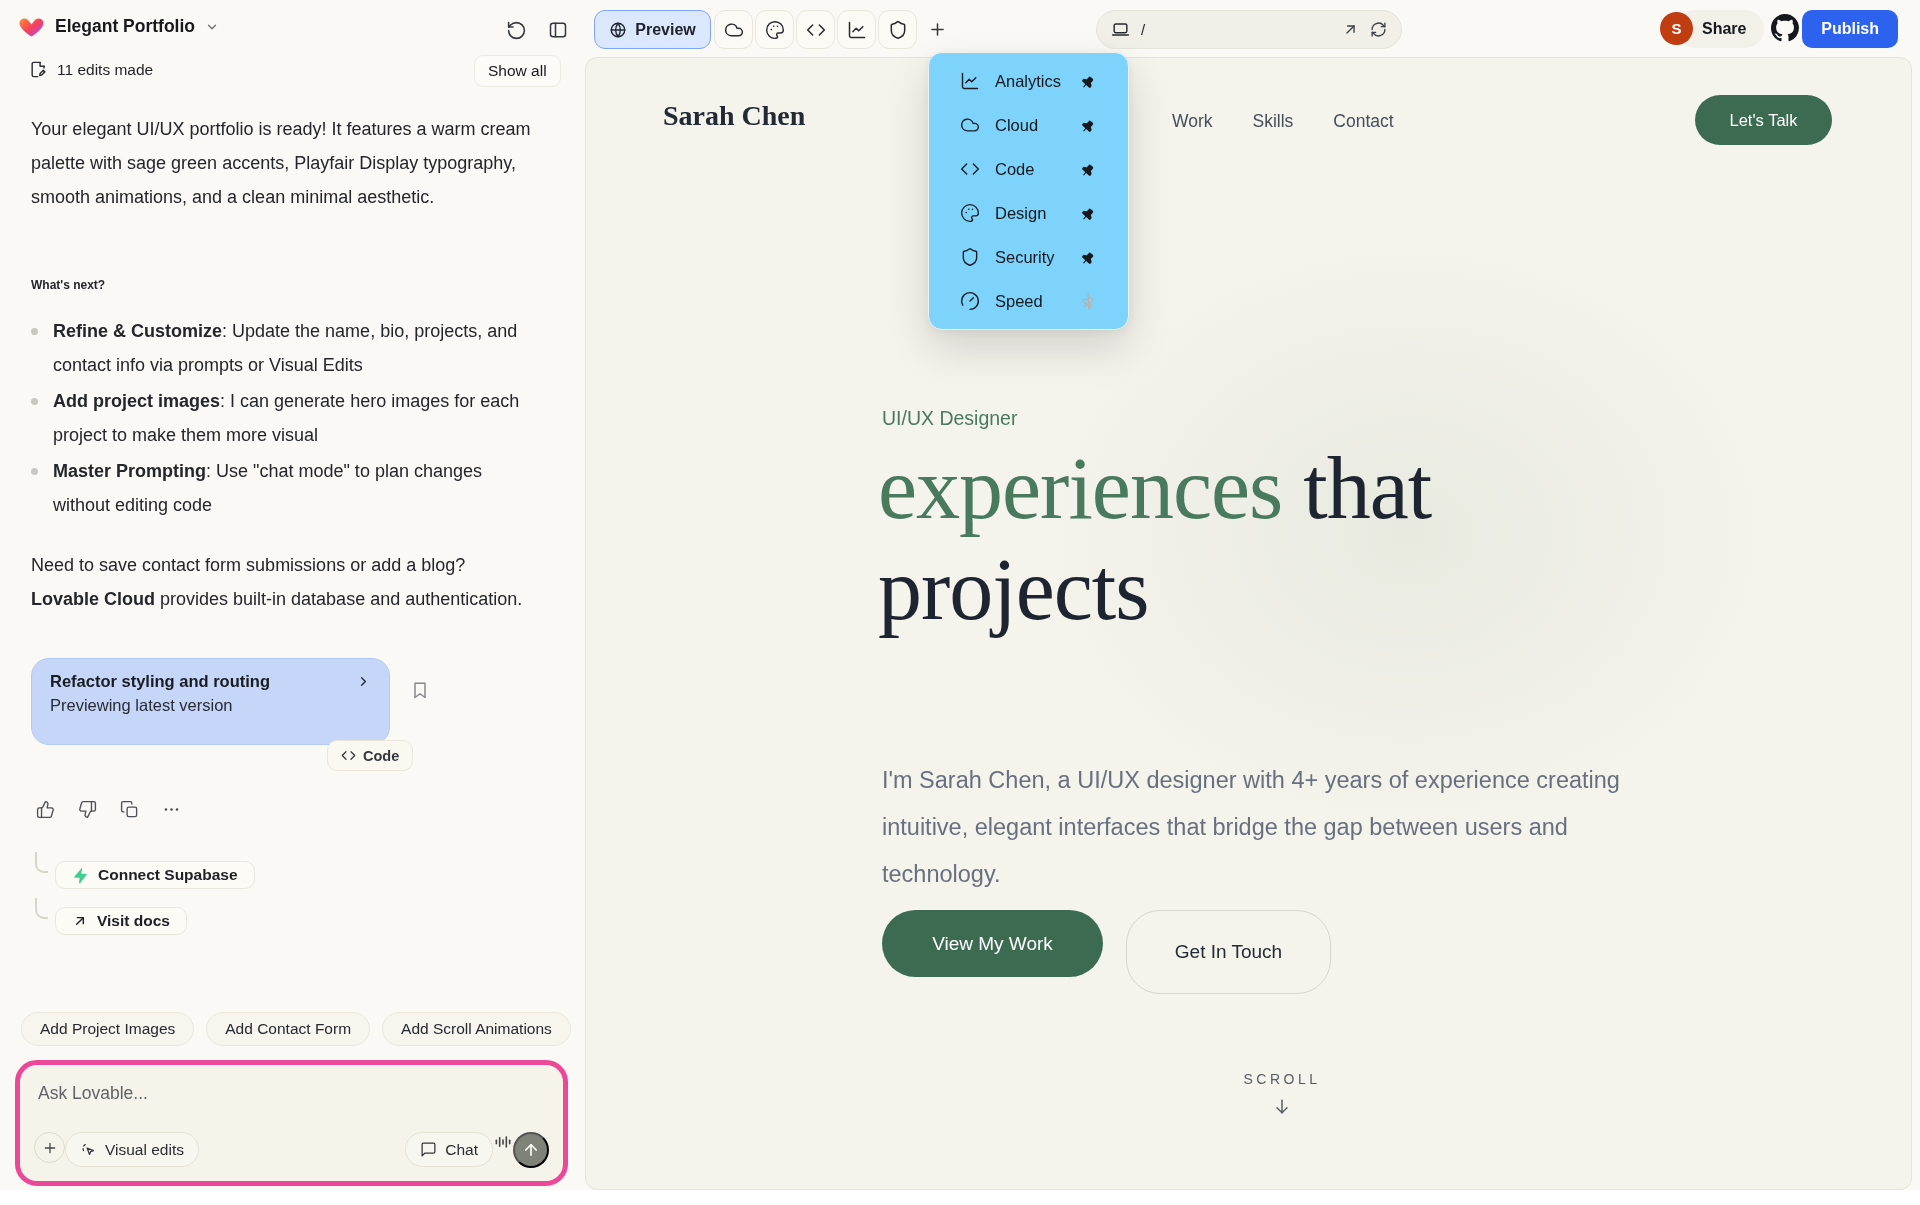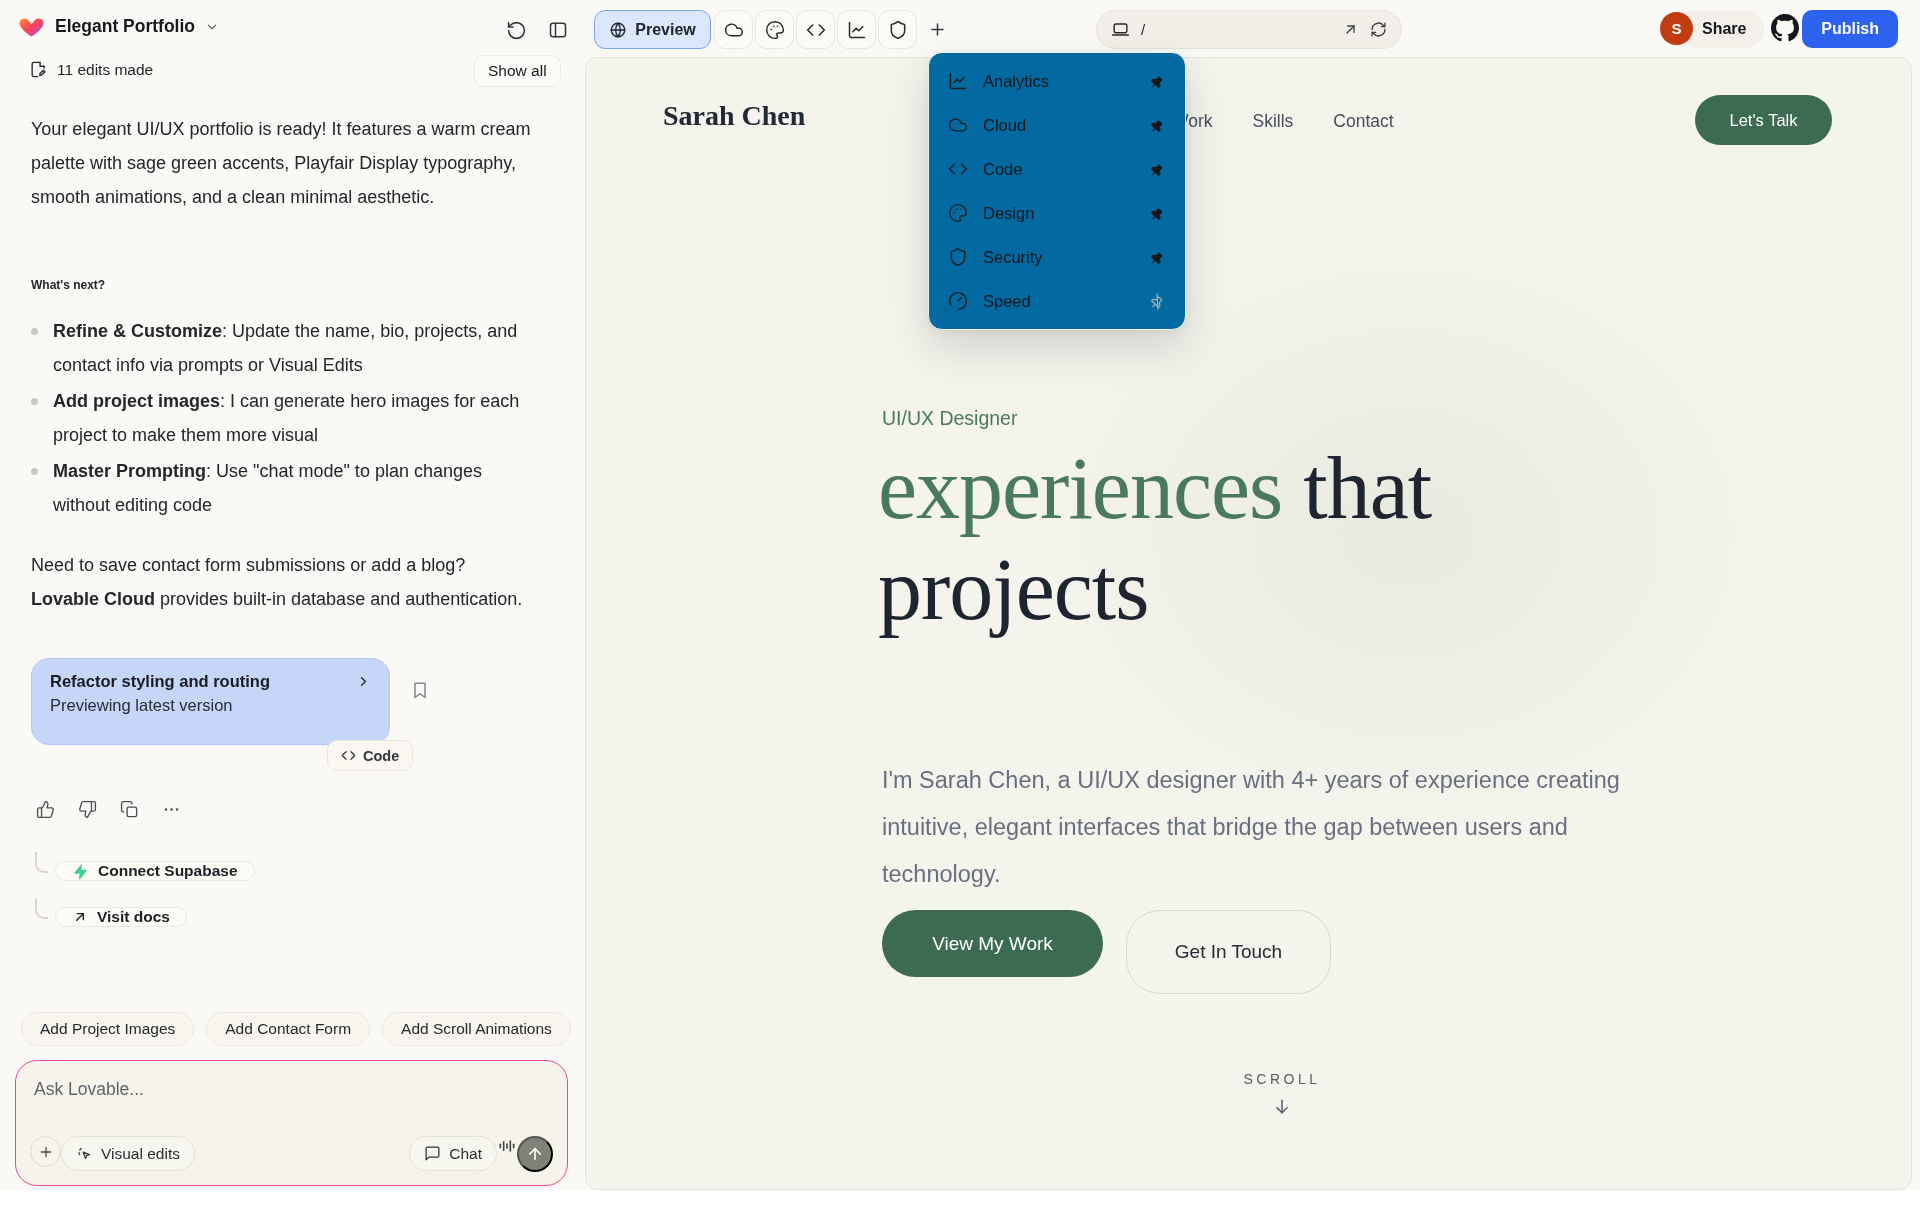--- a/index.html
+++ b/index.html
@@ -55,29 +55,29 @@
   .bookmark-btn { position:absolute; left:410px; top:680px; color:#85888e; cursor:pointer; }
 
   .feedback-row { position:absolute; left:36px; top:800px; display:flex; align-items:center; gap:23px; color:#4c4f55; }
   .feedback-row > span { cursor:pointer; display:flex; }
 
   .qa-wrap { position:absolute; left:33px; }
   .qa-supabase { top:850px; }
   .qa-docs { top:896px; }
   .connector { position:absolute; left:2px; top:2px; width:13px; height:21px; border-left:2px solid #d9d6c9;
     border-bottom:2px solid #d9d6c9; border-bottom-left-radius:9px; }
-  .qa-btn { margin-left:22px; margin-top:11px; height:20px; padding:0 16px; background:#fcfbf6; border:1px solid #eae7dc;
+  .qa-btn { margin-left:22px; margin-top:11px; height:28px; padding:0 16px; background:#fcfbf6; border:1px solid #eae7dc;
     border-radius:10px; display:inline-flex; align-items:center; gap:9px; font-size:15.5px; font-weight:600; color:#1d2025; cursor:pointer; }
 
   .suggestions { position:absolute; left:21px; top:1012px; width:562px; display:flex; gap:12px; overflow:hidden; }
   .sug-chip { height:34px; padding:0 18px; flex:0 0 auto; display:flex; align-items:center; background:#f7f5ee;
     border:1px solid #ebe8db; border-radius:17px; font-size:15.5px; font-weight:500; color:#26292f; white-space:nowrap; cursor:pointer; }
 
   .composer { position:absolute; left:15px; top:1060px; width:553px; height:126px; background:#f6f4ea;
-    border:1px solid #ec4899; border-radius:22px; box-shadow:0 1px 3px rgba(0,0,0,.03); }
+    border:5px solid #ec4899; border-radius:22px; box-shadow:0 1px 3px rgba(0,0,0,.03); }
   .composer-input { position:absolute; left:18px; top:18px; width:500px; height:44px; background:transparent; border:none; outline:none;
     resize:none; font-family:"Liberation Sans",sans-serif; font-size:17.5px; color:#2a2d33; }
   .composer-input::placeholder { color:#60646a; opacity:1; }
   .composer-row { position:absolute; left:14px; right:14px; bottom:13px; display:flex; align-items:flex-start; gap:0; }
   .plus-btn { width:31px; height:31px; border-radius:50%; border:1px solid #dcd9cb; display:flex; align-items:center; justify-content:center; color:#43464c; cursor:pointer; background:transparent; }
   .mode-chip { height:35px; padding:0 14px; border:1px solid #e5e2d4; border-radius:18px; display:flex; align-items:center; gap:8px;
     font-size:15.5px; font-weight:500; color:#2a2d33; cursor:pointer; background:rgba(255,255,255,.25); }
   .row-spacer { flex:1; }
   .wave-btn { display:flex; color:#3f4246; cursor:pointer; }
   .send-btn { width:36px; height:36px; border-radius:50%; background:#7e8277; display:flex; align-items:center; justify-content:center; color:#fff; cursor:pointer; }
@@ -100,22 +100,22 @@
   .hero-btns { position:absolute; left:296px; top:852px; display:flex; gap:23px; }
   .btn-primary { width:221px; height:67px; border-radius:34px; background:var(--green-dark,#3d6b52); color:#fff;
     font-size:19px; display:flex; align-items:center; justify-content:center; cursor:pointer; }
   .btn-secondary { width:205px; height:84px; border-radius:34px; border:1px solid #d9d6cb; color:#232b35;
     font-size:19px; display:flex; align-items:center; justify-content:center; cursor:pointer; background:transparent; }
   .scroll-wrap { position:absolute; left:596px; top:1013px; width:200px; text-align:center; }
   .scroll-label { font-size:14px; letter-spacing:3.5px; color:#565c66; }
   .scroll-arrow { margin:9px auto 0; width:20px; color:#565c66; }
 
   
-  .menu { position:absolute; left:928px; top:52px; width:258px; height:278px; background:#0369a1; border:1px solid #f0efe9;
-    border-radius:14px; box-shadow:0 18px 45px rgba(0,0,0,.14), 0 2px 8px rgba(0,0,0,.06); padding:6px 0; z-index:10; }
+  .menu { position:absolute; left:928px; top:52px; width:201px; height:278px; background:#7dd3fc; border:1px solid #f0efe9;
+    border-radius:14px; box-shadow:0 18px 45px rgba(0,0,0,.14), 0 2px 8px rgba(0,0,0,.06); padding:6px 12px; z-index:10; }
   .menu-row { height:44px; display:flex; align-items:center; padding:0 19px; gap:15px; cursor:pointer; }
   .menu-icon { color:#1a1d22; display:flex; }
   .menu-label { font-size:16.5px; font-weight:500; color:#14171c; }
   .pin { margin-left:auto; color:#17191d; display:flex; cursor:pointer; }
   .pin svg { transform:rotate(42deg); }
   .pin-slash { display:none; }
   .menu-row.unpinned .pin { color:#b4b3ac; }
   .menu-row.unpinned .pin-body { fill:none; }
   .menu-row.unpinned .pin-slash { display:block; }
 </style>

